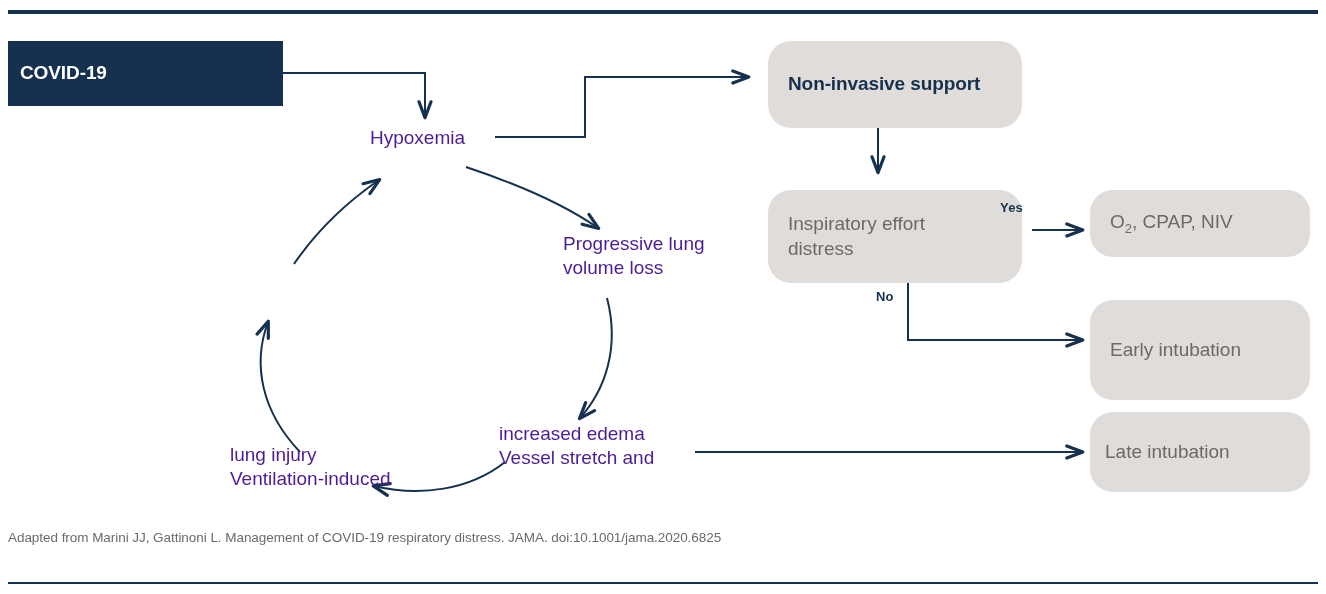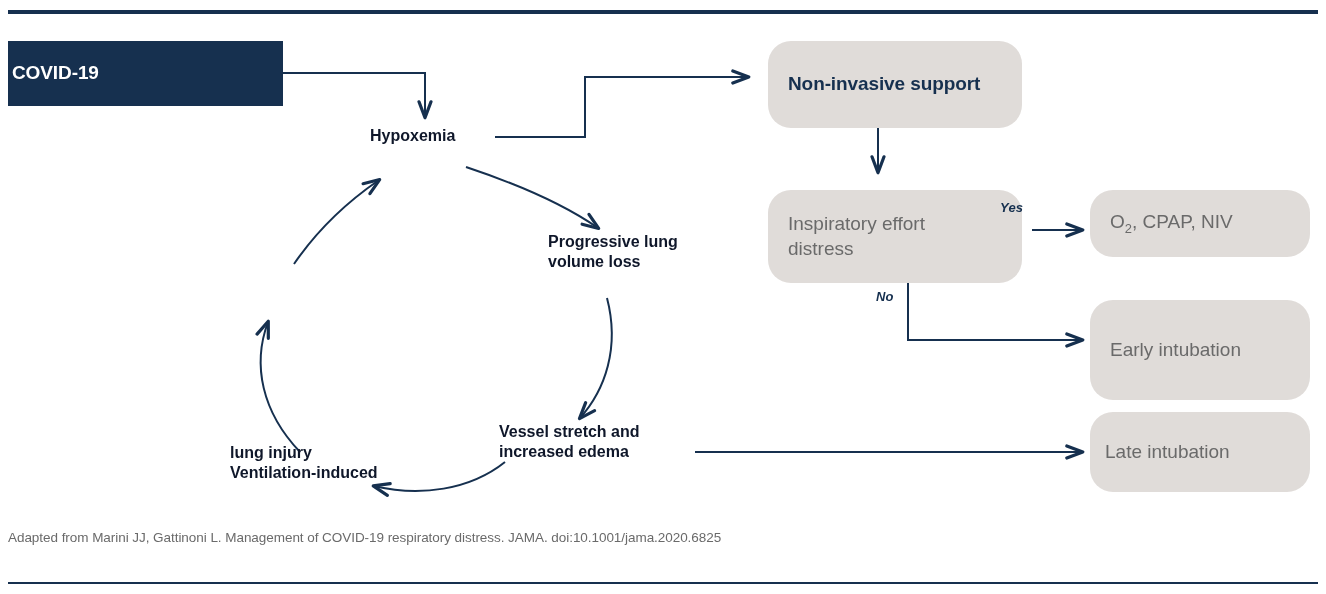--- a/index.html
+++ b/index.html
@@ -44,54 +44,52 @@
     display: flex;
     align-items: center;
   }
   .box-navy {
     background: #16304f;
     color: #ffffff;
     font-weight: bold;
     font-size: 19px;
     line-height: 1.28;
     letter-spacing: -0.1px;
-    padding-left: 4px;
+    padding-left: 12px;
   }
   .box-grey {
     background: #e0dcd9;
     color: #6a6a6a;
     font-size: 19px;
     line-height: 1.3;
     padding-left: 20px;
     border-radius: 23px;
   }
   .box-grey.bold-navy {
     color: #16304f;
     font-weight: bold;
     letter-spacing: -0.1px;
   }
 
   
   .cyclabel {
     position: absolute;
-    color: #0f172a;
-    font-size: 16px;
+    color: #4c1d95;
+    font-size: 19px;
     line-height: 1.28;
     white-space: nowrap;
-    font-weight: bold;
   }
 
   
   .branch-label {
     position: absolute;
     color: #16304f;
     font-weight: bold;
     font-size: 13px;
     letter-spacing: 0.2px;
-    font-style: italic;
   }
 
   
   .caption {
     position: absolute;
     left: 8px;
     top: 530px;
     color: #6a6a6a;
     font-size: 13.5px;
     letter-spacing: -0.05px;
@@ -148,28 +146,28 @@
   </svg>
 
   <div class="box box-navy" style="left:8px; top:41px; width:275px; height:65px;">
     <div>
       <div>COVID-19</div>
     </div>
   </div>
 
   <div class="cyclabel" style="left:370px; top:126px;">Hypoxemia</div>
 
-  <div class="cyclabel" style="left:548px; top:232px;">
+  <div class="cyclabel" style="left:563px; top:232px;">
     <div>Progressive lung</div>
     <div>volume loss</div>
   </div>
 
   <div class="cyclabel" style="left:499px; top:422px;">
+    <div>increased edema</div>
     <div>Vessel stretch and</div>
-    <div>increased edema</div>
   </div>
 
   <div class="cyclabel" style="left:230px; top:443px;">
     <div>lung injury</div>
     <div>Ventilation-induced</div>
   </div>
 
 
   <div class="box box-grey bold-navy" style="left:768px; top:41px; width:254px; height:87px;">
     <span>Non-invasive support</span>

